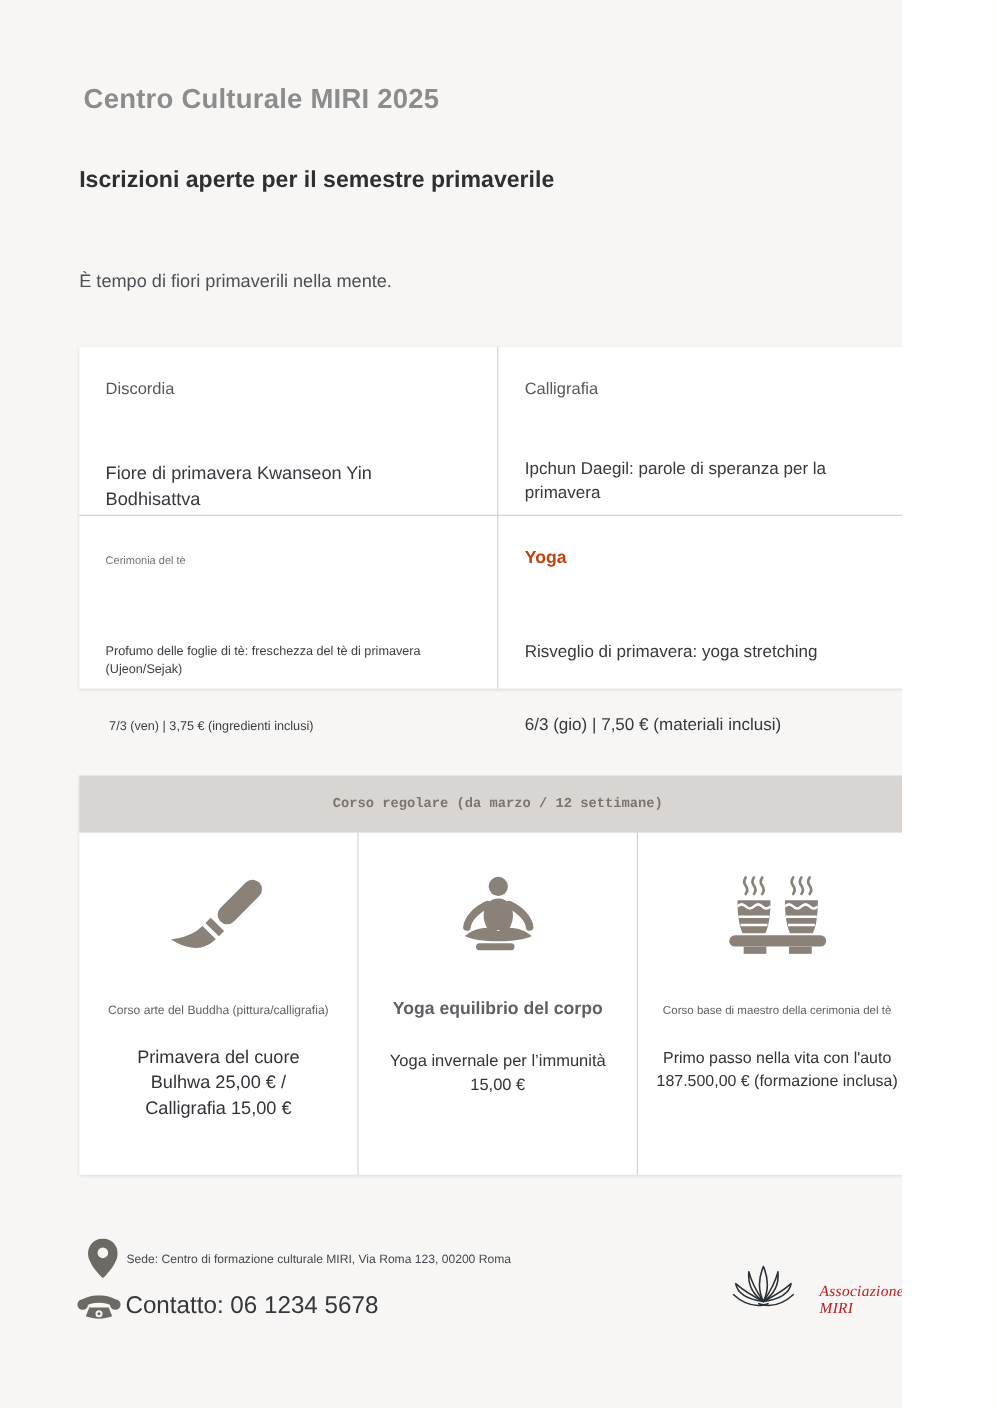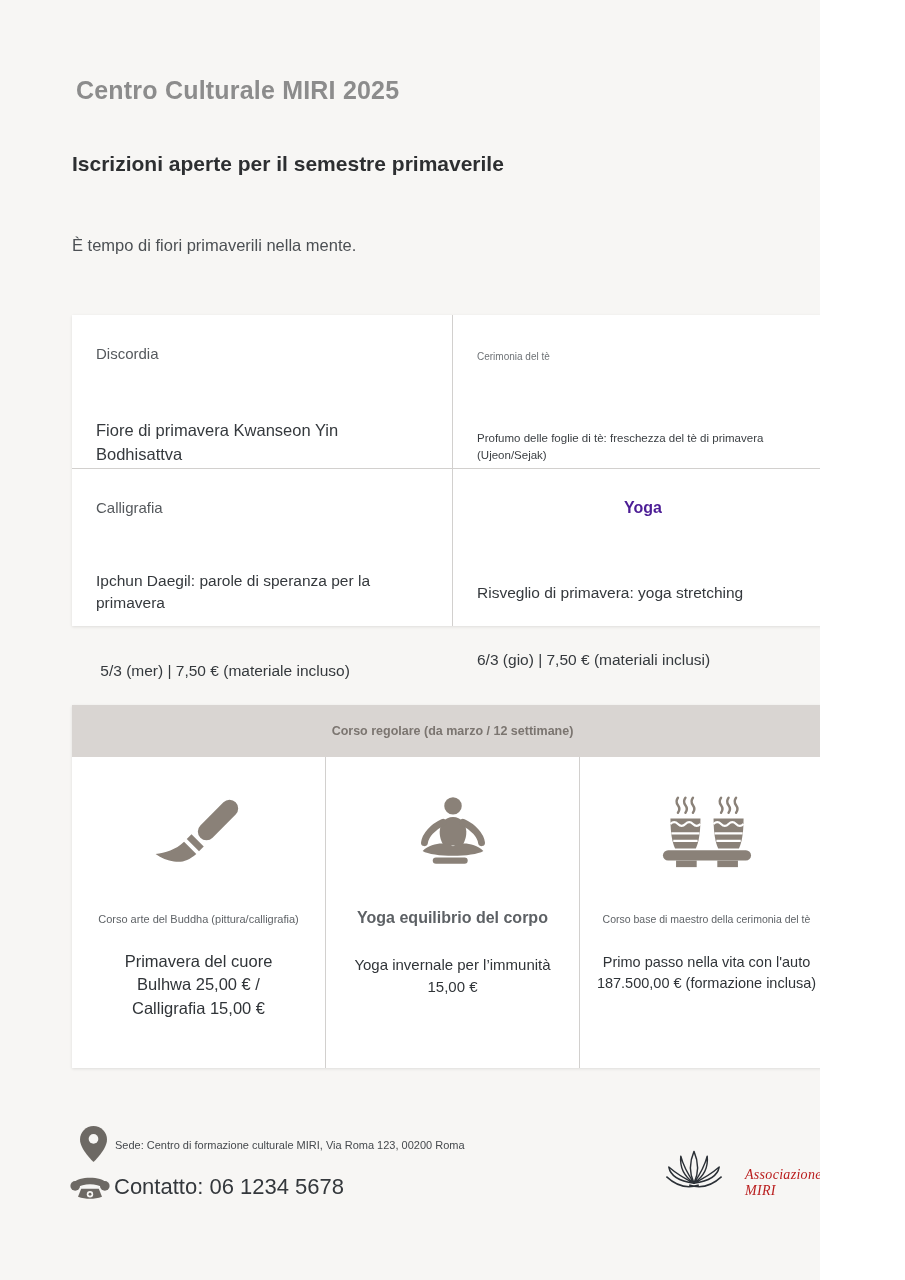--- a/index.html
+++ b/index.html
@@ -12,48 +12,48 @@
   }
   .page-title{
     position:absolute;left:76px;top:76px;
     font-size:25px;font-weight:700;color:#8c8c8c;letter-spacing:.2px;
   }
   .page-subtitle{
     position:absolute;left:72px;top:152px;
     font-size:21px;font-weight:700;color:#2d2f31;
   }
   .tagline{
-    position:absolute;left:72px;top:236px;
+    position:absolute;left:72px;top:247px;
     font-size:16.5px;color:#4c5054;
   }
   .panel{
     position:absolute;left:72px;width:761px;
     box-shadow:0 1px 3px rgba(0,0,0,.10);
   }
   .panel-header{
     background:#d9d5d2;color:#7b7570;
     font-size:12.5px;font-weight:700;
     display:flex;align-items:center;justify-content:center;
   }
   #lessons{top:315px;}
   #lessons .panel-header{height:49px;}
   #lessons .panel-body{
     display:grid;grid-template-columns:1fr 1fr;grid-template-rows:153px 157px;
     gap:1px;background:#d2d0ce;
   }
   .cell{background:#fff;padding:30px 24px 0 24px;}
   .cell-title{font-size:15px;font-weight:500;color:#55595d;margin-bottom:9px;}
-  .cell-title.lg{font-size:16px;font-weight:600;color:#4c1d95;margin-bottom:20px;text-align:center;}
+  .cell-title.lg{font-size:16px;font-weight:600;color:#c2410c;margin-bottom:20px;}
   .cell-title.sm{font-size:10px;font-weight:500;color:#6e7276;margin-top:6px;margin-bottom:33px;}
   .cell-body{font-size:16.5px;color:#35393d;line-height:1.45;white-space:pre-wrap;}
   .cell-body.md{font-size:15.5px;}
   .cell-body.xs{font-size:11.5px;line-height:1.5;color:#3a3e42;}
   .cell-body span{display:block;}
   #courses{top:705px;}
-  #courses .panel-header{height:52px;}
+  #courses .panel-header{height:52px;font-family:Liberation Mono, monospace;}
   #courses .panel-body{
     display:grid;grid-template-columns:1fr 1fr 1fr;
     gap:1px;background:#d2d0ce;height:311px;
   }
   .course-col{background:#fff;display:flex;flex-direction:column;align-items:center;padding:34px 14px 0 14px;text-align:center;}
   .icon-box{height:96px;display:flex;align-items:center;justify-content:center;}
   .course-caption{margin-top:26px;font-size:11px;font-weight:400;color:#5f6367;}
   .course-caption.lg{margin-top:22px;font-size:16px;font-weight:600;color:#5d6165;}
   .course-caption.sm{font-size:10.5px;}
   .course-lines{margin-top:25px;font-size:16.5px;color:#303438;line-height:1.42;}
@@ -80,31 +80,31 @@
   <div class="panel" id="lessons">
     <div class="panel-body">
       <div class="cell">
         <div class="cell-title">Discordia</div>
         <div class="cell-body">
           <span>Fiore di primavera Kwanseon Yin Bodhisattva</span>
           <span>4/3 (mar) | 15,00 € (ingredienti inclusi)</span>
         </div>
       </div>
       <div class="cell">
+        <div class="cell-title">Calligrafia</div>
+        <div class="cell-body md">
+          <span>Ipchun Daegil: parole di speranza per la primavera</span>
+          <span> 5/3 (mer) | 7,50 € (materiale incluso)</span>
+        </div>
+      </div>
+      <div class="cell">
         <div class="cell-title sm">Cerimonia del tè</div>
         <div class="cell-body xs">
           <span>Profumo delle foglie di tè: freschezza del tè di primavera (Ujeon/Sejak)</span>
           <span> 7/3 (ven) | 3,75 € (ingredienti inclusi)</span>
-        </div>
-      </div>
-      <div class="cell">
-        <div class="cell-title">Calligrafia</div>
-        <div class="cell-body md">
-          <span>Ipchun Daegil: parole di speranza per la primavera</span>
-          <span> 5/3 (mer) | 7,50 € (materiale incluso)</span>
         </div>
       </div>
       <div class="cell">
         <div class="cell-title lg">Yoga</div>
         <div class="cell-body md">
           <span>Risveglio di primavera: yoga stretching</span>
           <span>6/3 (gio) | 7,50 € (materiali inclusi)</span>
         </div>
       </div>
     </div>

